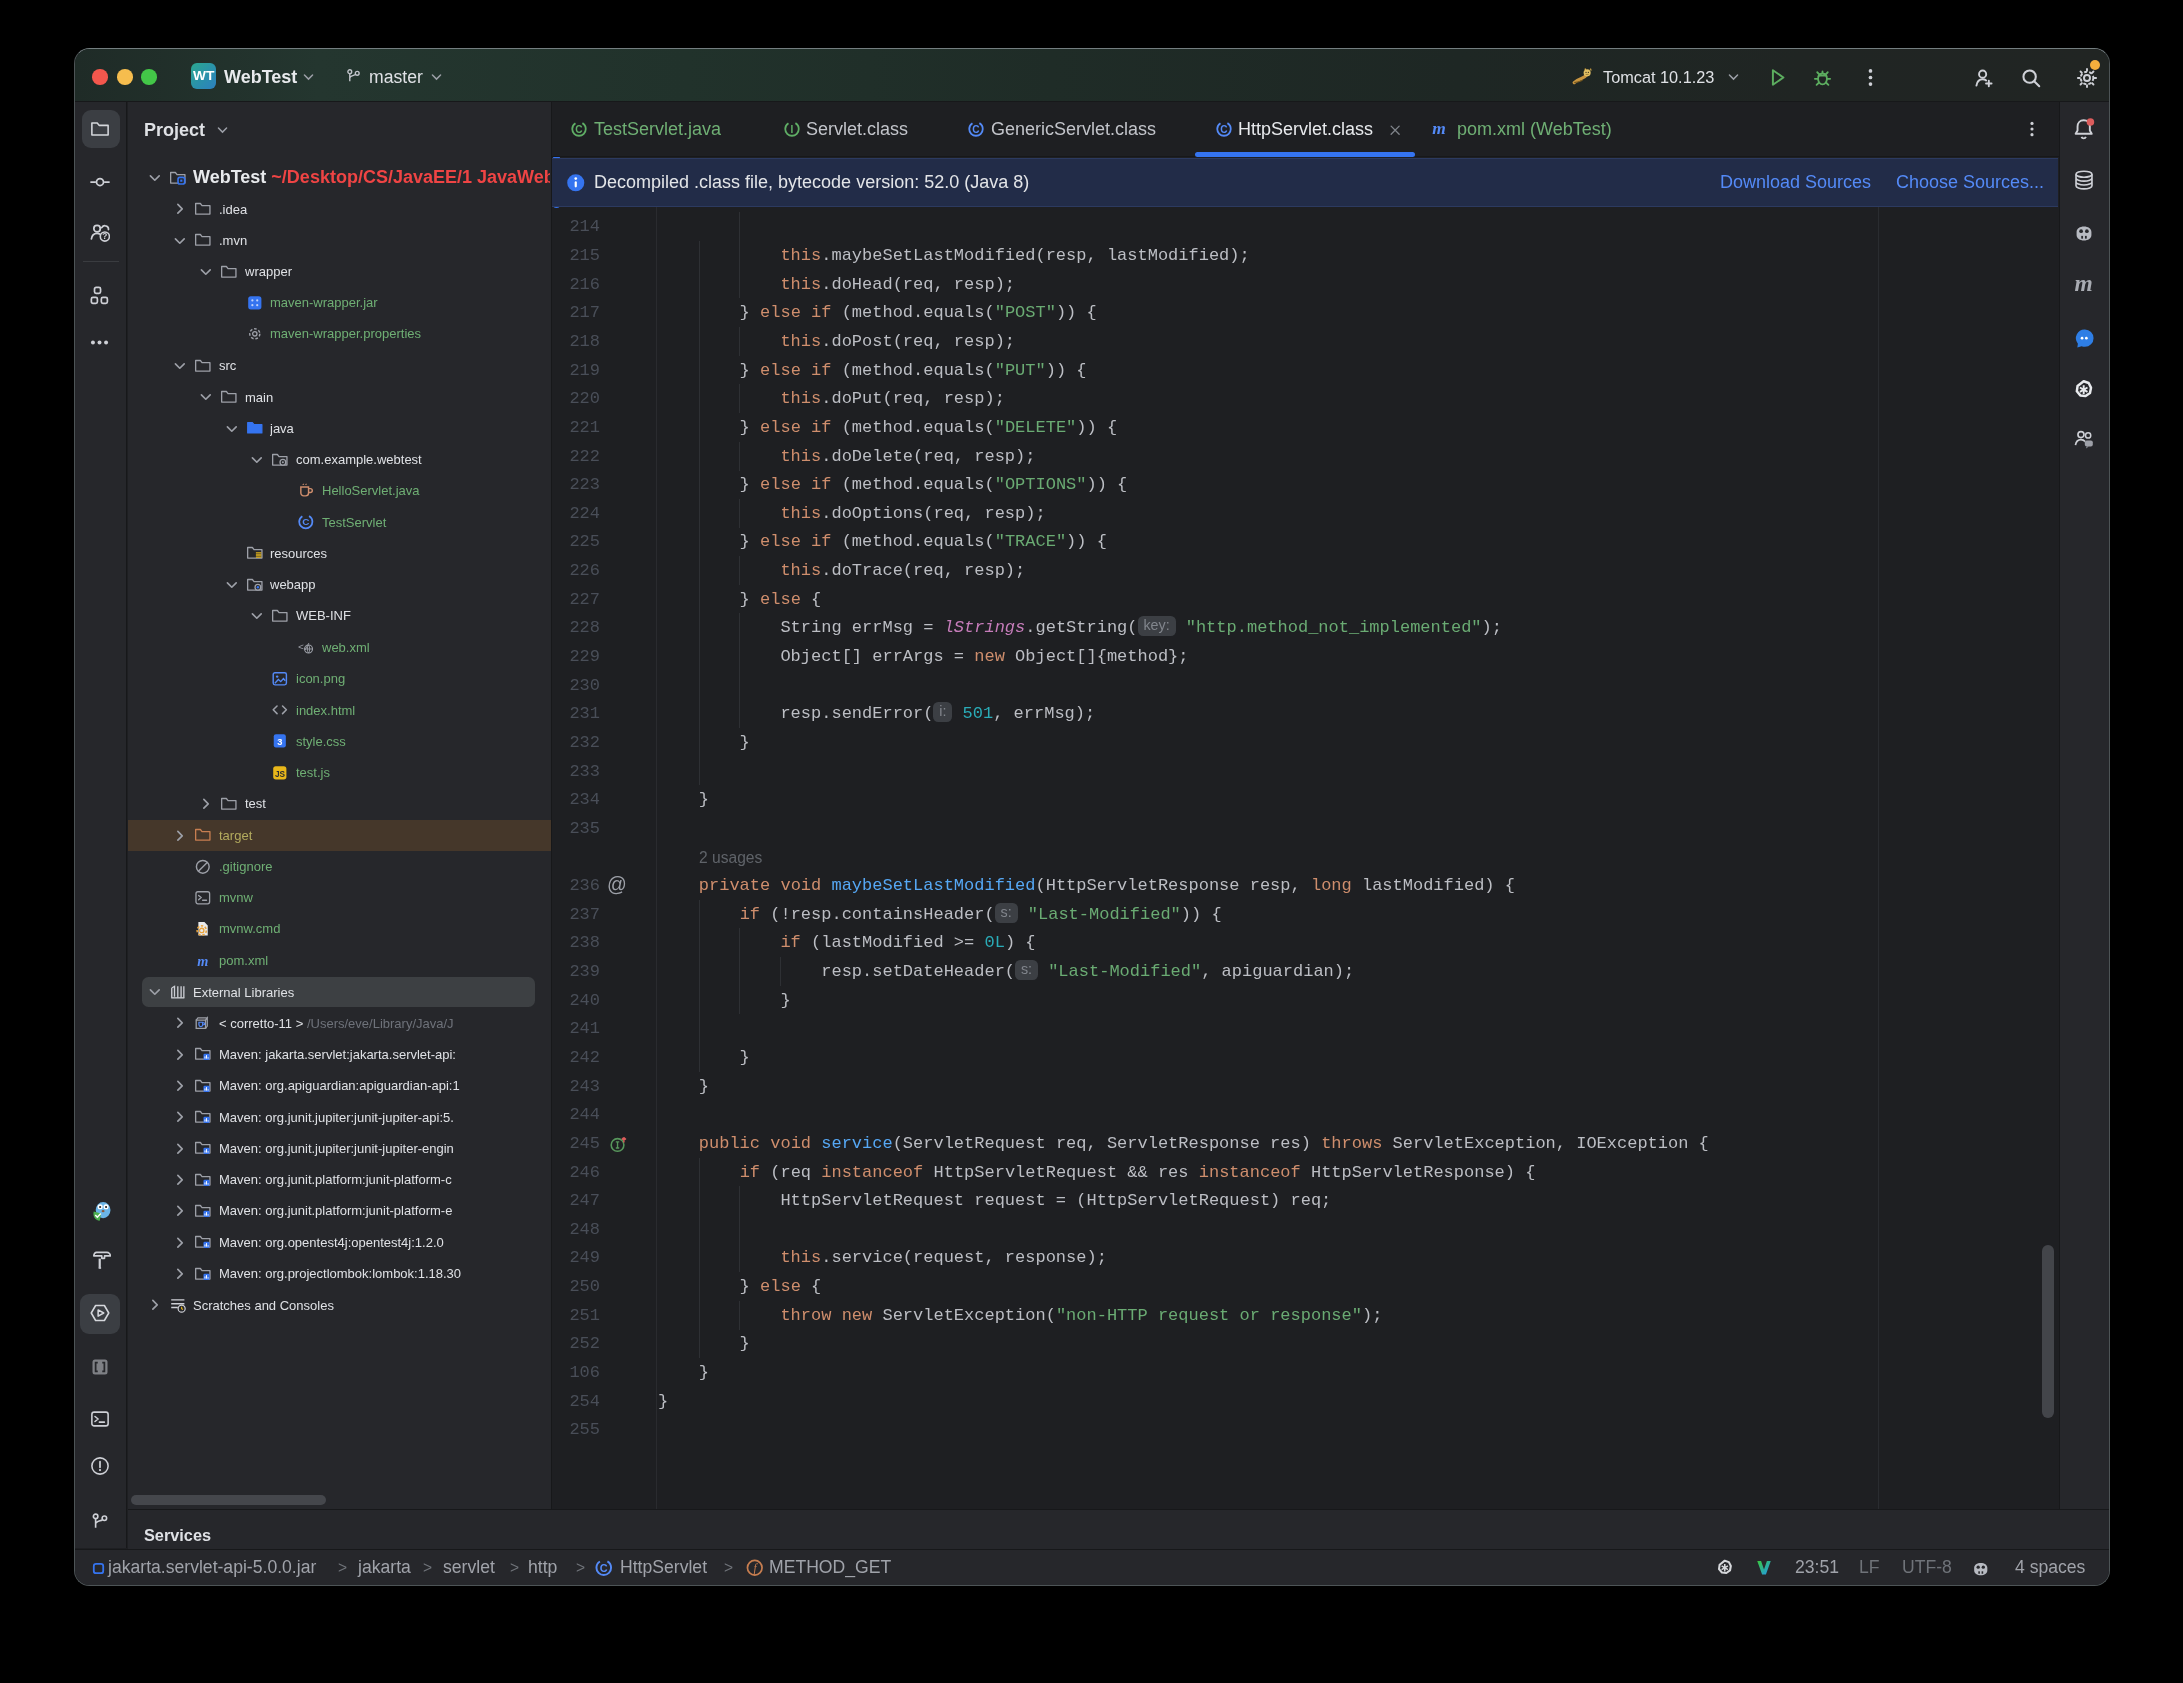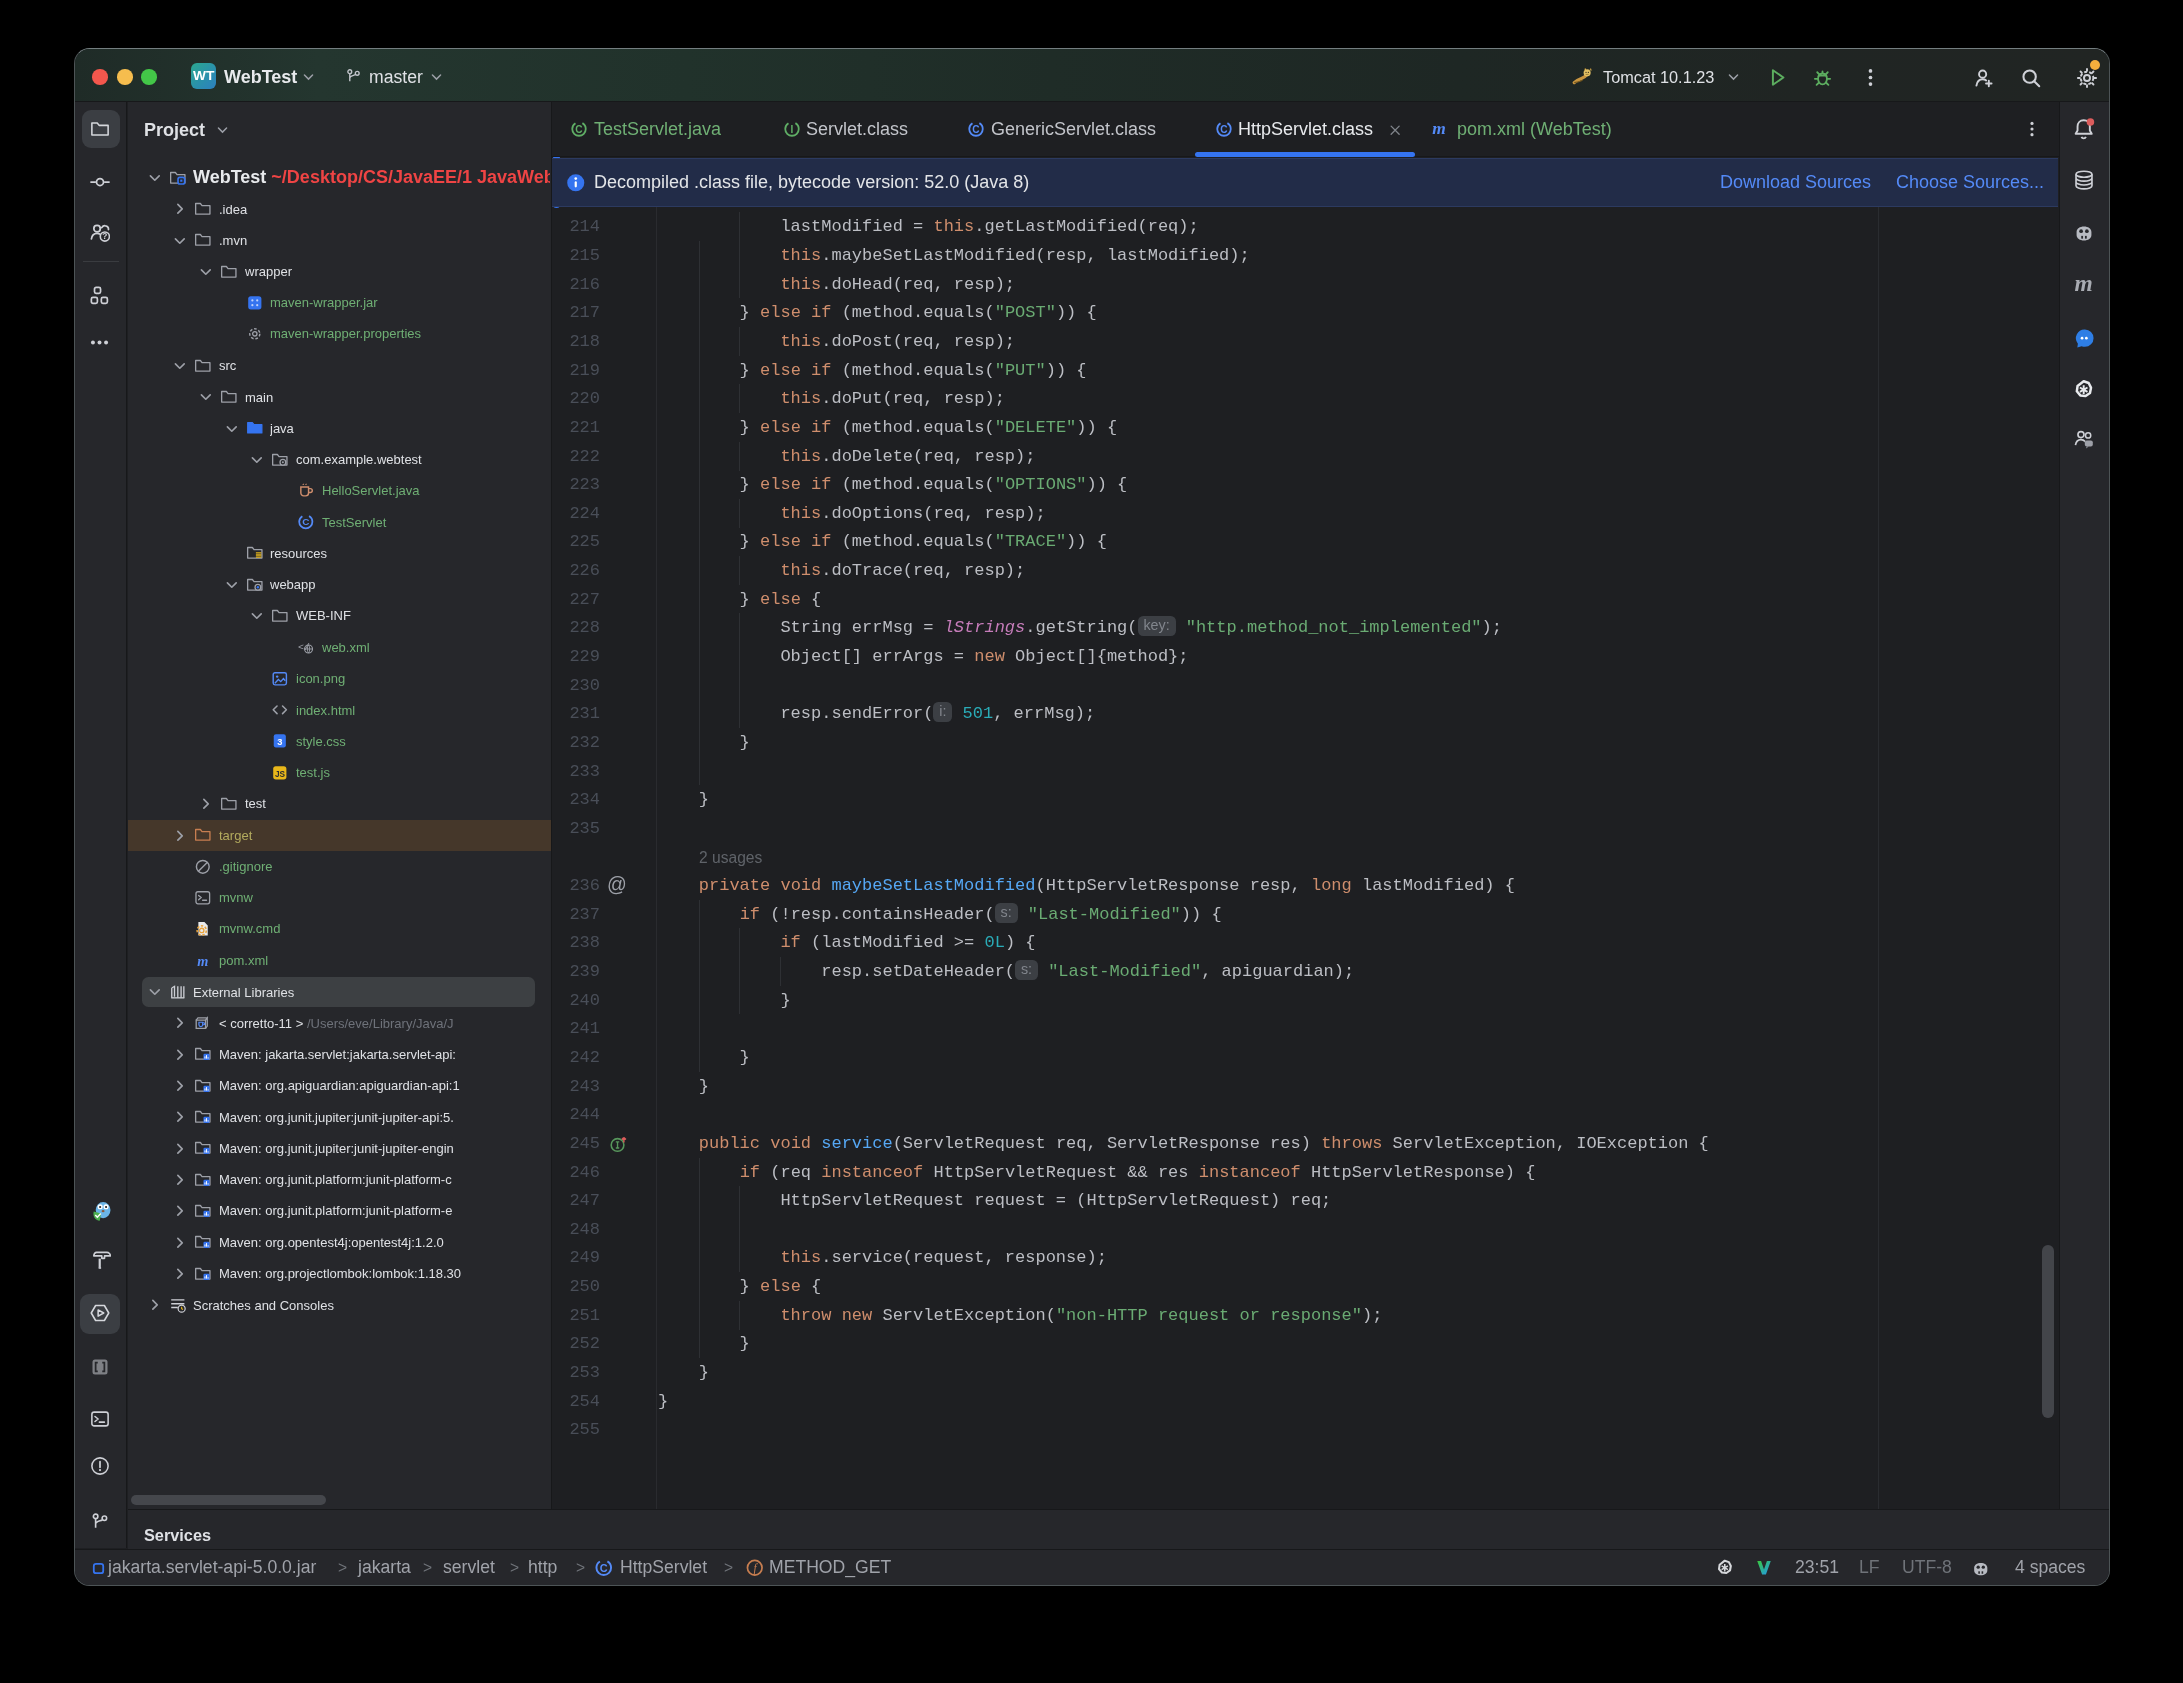--- a/index.html
+++ b/index.html
@@ -466,21 +466,20 @@
 <div class="guide" style="left:664px;top:564px;height:115px"></div>
 <div class="guide" style="left:624px;top:851px;height:172px"></div>
 <div class="guide" style="left:664px;top:879px;height:86px"></div>
 <div class="guide" style="left:705px;top:908px;height:29px"></div>
 <div class="guide" style="left:624px;top:1109px;height:200px"></div>
 <div class="guide" style="left:664px;top:1137px;height:86px"></div>
 <div class="guide" style="left:664px;top:1252px;height:29px"></div>
 <div class="a" style="left:581px;top:158px;width:1.3px;height:1302px;background:#2A2B2F"></div>
 <div class="a" style="left:1803px;top:158px;width:1.3px;height:1302px;background:#2A2C30"></div>
 <div class="ln" style="top:163px">214</div>
-<div class="cl" style="top:163px"><span>            lastModified = </span><span class="k">this</span><span>.getLastModified(req);</span></div>
 <div class="ln" style="top:192px">215</div>
 <div class="cl" style="top:192px"><span>            </span><span class="k">this</span><span>.maybeSetLastModified(resp, lastModified);</span></div>
 <div class="ln" style="top:221px">216</div>
 <div class="cl" style="top:221px"><span>            </span><span class="k">this</span><span>.doHead(req, resp);</span></div>
 <div class="ln" style="top:249px">217</div>
 <div class="cl" style="top:249px"><span>        } </span><span class="k">else if</span><span> (method.equals(</span><span class="s">"POST"</span><span>)) {</span></div>
 <div class="ln" style="top:278px">218</div>
 <div class="cl" style="top:278px"><span>            </span><span class="k">this</span><span>.doPost(req, resp);</span></div>
 <div class="ln" style="top:307px">219</div>
 <div class="cl" style="top:307px"><span>        } </span><span class="k">else if</span><span> (method.equals(</span><span class="s">"PUT"</span><span>)) {</span></div>
@@ -537,21 +536,21 @@
 <div class="cl" style="top:1137px"><span>            HttpServletRequest request = (HttpServletRequest) req;</span></div>
 <div class="ln" style="top:1166px">248</div>
 <div class="ln" style="top:1194px">249</div>
 <div class="cl" style="top:1194px"><span>            </span><span class="k">this</span><span>.service(request, response);</span></div>
 <div class="ln" style="top:1223px">250</div>
 <div class="cl" style="top:1223px"><span>        } </span><span class="k">else</span><span> {</span></div>
 <div class="ln" style="top:1252px">251</div>
 <div class="cl" style="top:1252px"><span>            </span><span class="k">throw new</span><span> ServletException(</span><span class="s">"non-HTTP request or response"</span><span>);</span></div>
 <div class="ln" style="top:1280px">252</div>
 <div class="cl" style="top:1280px"><span>        }</span></div>
-<div class="ln" style="top:1309px">253</div>
+<div class="ln" style="top:1309px">106</div>
 <div class="cl" style="top:1309px"><span>    }</span></div>
 <div class="ln" style="top:1338px">254</div>
 <div class="cl" style="top:1338px"><span>}</span></div>
 <div class="ln" style="top:1366px">255</div>
 <div class="a" style="left:624px;top:794px;height:29px;line-height:29px;font-size:15.6px;color:#5F6369">2 usages</div>
 <div class="a" style="left:532px;top:822px;height:29px;line-height:27px;font-size:19.5px;color:#9DA0A8">@</div>
 <svg class="a" style="left:534px;top:1085px" width="19.5" height="19.5" viewBox="0 0 16 16">
       <circle cx="7" cy="9" r="5.2" fill="none" stroke="#57965C" stroke-width="1.3"></circle>
       <path d="M7 6.5v5M5.6 6.5h2.8M5.6 11.5h2.8" stroke="#57965C" stroke-width="1.1"></path>
       <path d="M12.2 7V2.8M12.2 2.8l-1.7 1.7M12.2 2.8l1.7 1.7" stroke="#DB5C5C" stroke-width="1.2" fill="none"></path>

